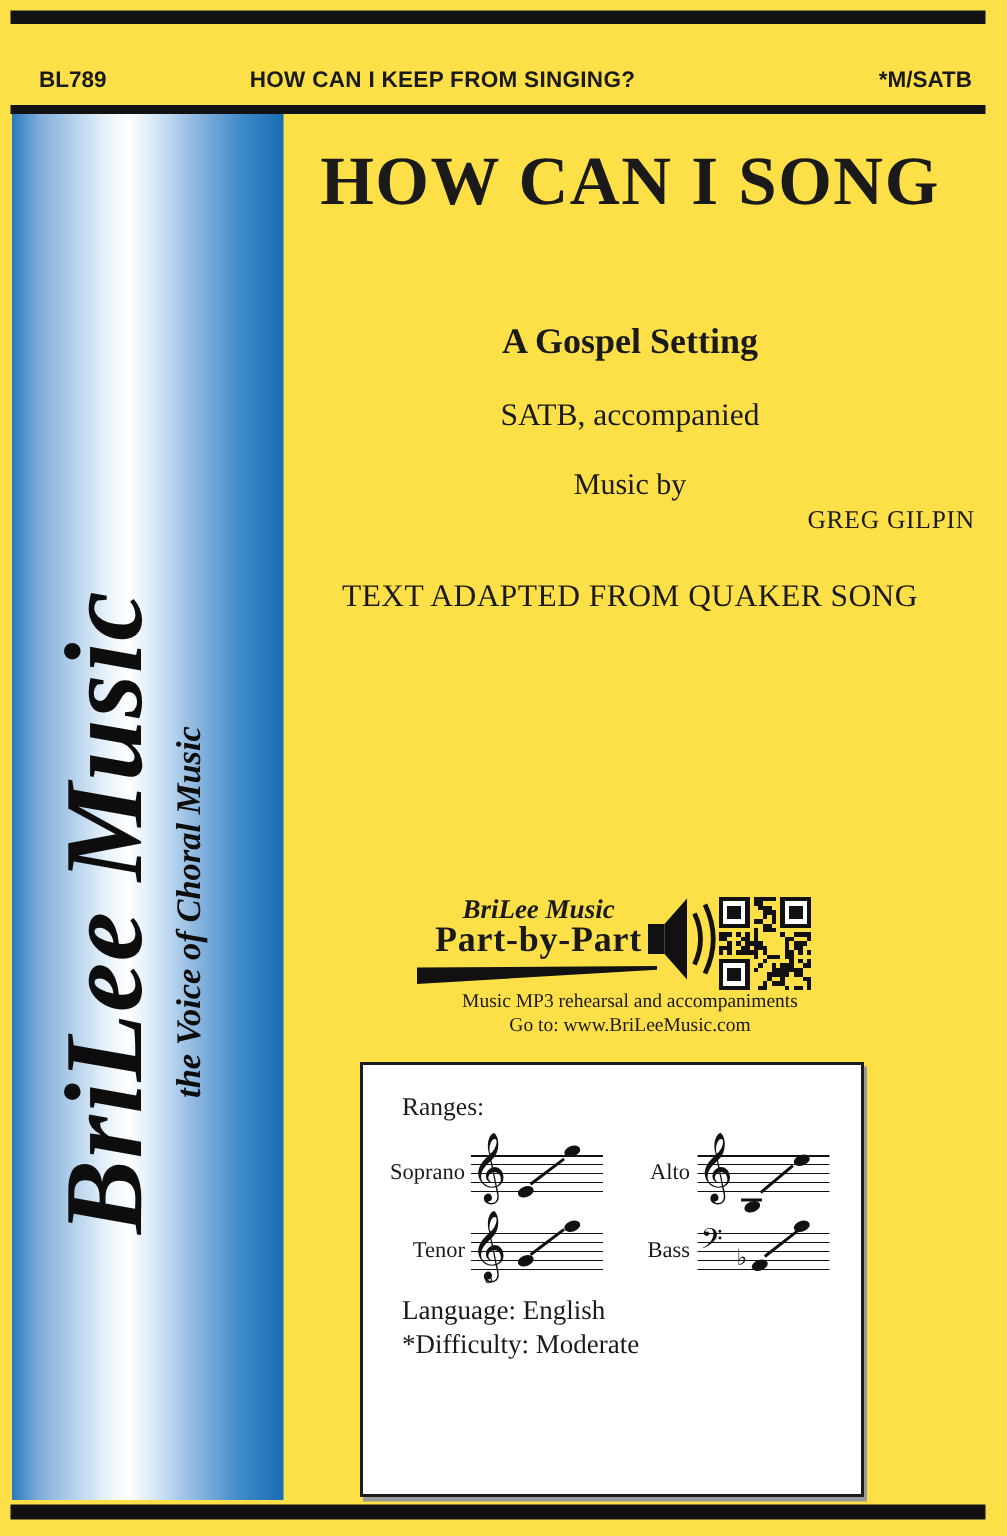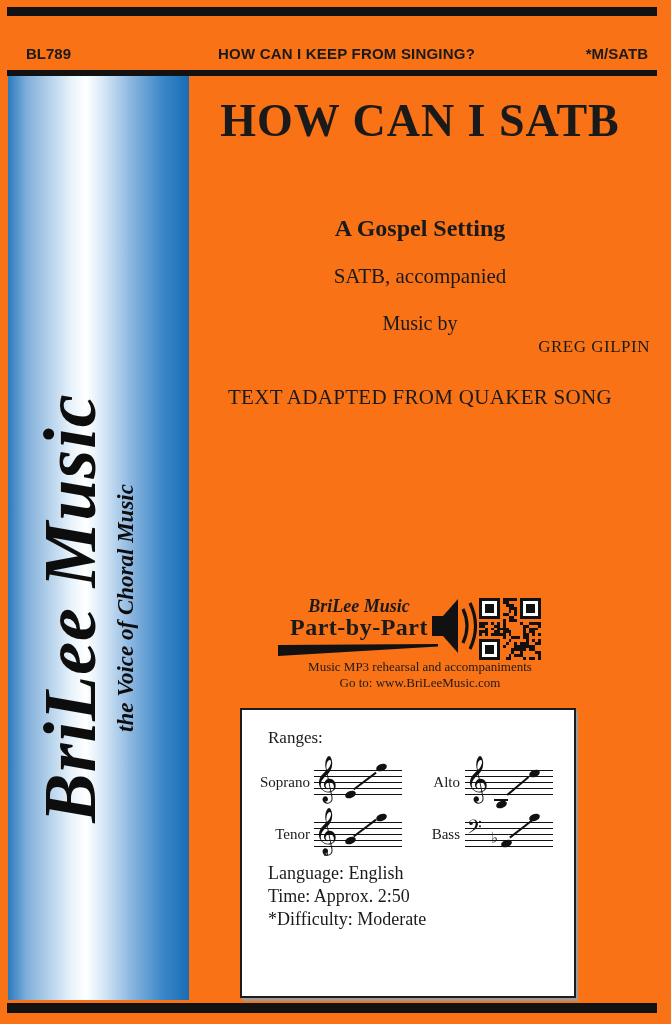--- a/index.html
+++ b/index.html
@@ -1,25 +1,25 @@
 <!DOCTYPE html>
 <html><head>
 <meta charset="utf-8">
 <style>
   html,body{margin:0;padding:0;}
   body{background:#e8e8e8;font-family:"Liberation Serif",serif;}
-  .page{position:relative;width:671px;height:1024px;background:#f97316;margin:0 auto;overflow:hidden;color:#1a1a1a;}
+  .page{position:relative;width:671px;height:1024px;background:#fde047;margin:0 auto;overflow:hidden;color:#1a1a1a;}
   .bar{position:absolute;left:7px;width:650px;background:#121212;}
   .topbar{top:7px;height:9px;}
   .botbar{top:1003px;height:10px;}
   .rule{position:absolute;left:7px;top:70px;width:650px;height:6px;background:#121212;}
   
   .runhead{position:absolute;top:45px;left:0;width:671px;height:18px;font-family:"Liberation Sans",sans-serif;font-weight:bold;font-size:15px;}
   .cat{position:absolute;left:26px;top:0;}
-  .runtitle{position:absolute;left:115px;top:0;width:360px;text-align:right;letter-spacing:.2px;}
+  .runtitle{position:absolute;left:115px;top:0;width:360px;text-align:center;letter-spacing:.2px;}
   .runvoicing{position:absolute;left:560px;top:0;width:88px;text-align:right;}
   
   .panel{position:absolute;left:8px;top:76px;width:181px;height:924px;
     background:linear-gradient(to right,#2a7abd 0%,#7eadd9 10%,#e8f3fb 35%,#ffffff 43%,#d9eaf7 52%,#8bb6e0 68%,#3c88c8 85%,#1f72b8 97%,#1a6cb2 100%);}
   .brand-vert{position:absolute;left:-218px;top:486px;width:560px;height:92px;transform:rotate(-90deg);
     text-align:center;font-style:italic;font-weight:bold;font-size:74px;line-height:92px;letter-spacing:1px;color:#0d0d0d;}
   .tagline-vert{position:absolute;left:-50px;top:516px;width:336px;height:32px;transform:rotate(-90deg);
     text-align:center;font-style:italic;font-weight:bold;font-size:23px;line-height:32px;color:#0d0d0d;}
   
   .content{position:absolute;left:190px;top:0;width:460px;}
@@ -77,21 +77,21 @@
 
   <div class="rule"></div>
 
   <div class="panel">
     <div class="brand-vert">BriLee Music</div>
     <div class="tagline-vert">the Voice of Choral Music</div>
   </div>
 
   <div class="content">
     <div class="title">
-      <div>HOW CAN I SATB</div>
+      <div>HOW CAN I SONG</div>
     </div>
     <div class="subtitle">A Gospel Setting</div>
     <div class="scoring">SATB, accompanied</div>
     <div class="creditlbl">Music by</div>
     <div class="composer">GREG GILPIN</div>
     <div class="source">TEXT ADAPTED FROM QUAKER SONG</div>
 
     <div class="mp3line1">Music MP3 rehearsal and accompaniments</div>
     <div class="mp3line2">Go to: www.BriLeeMusic.com</div>
   </div>
@@ -277,20 +277,19 @@
     <div class="staff st-b">
       <span class="clef bassclef">𝄢</span>
       <span class="flat">♭</span>
       <span class="note" style="left:36px;top:18px"></span>
       <span class="note" style="left:64px;top:-8px"></span>
       <span class="slash" style="left:42px;top:6px;transform:rotate(-38deg)"></span>
     </div>
 
     <div class="rdetails">
       <div>Language: English</div>
-      <div>Time: Approx. 2:50</div>
       <div>*Difficulty: Moderate</div>
     </div>
   </div>
 
   <div class="bar botbar"></div>
 
 </div>
 
 </body></html>

